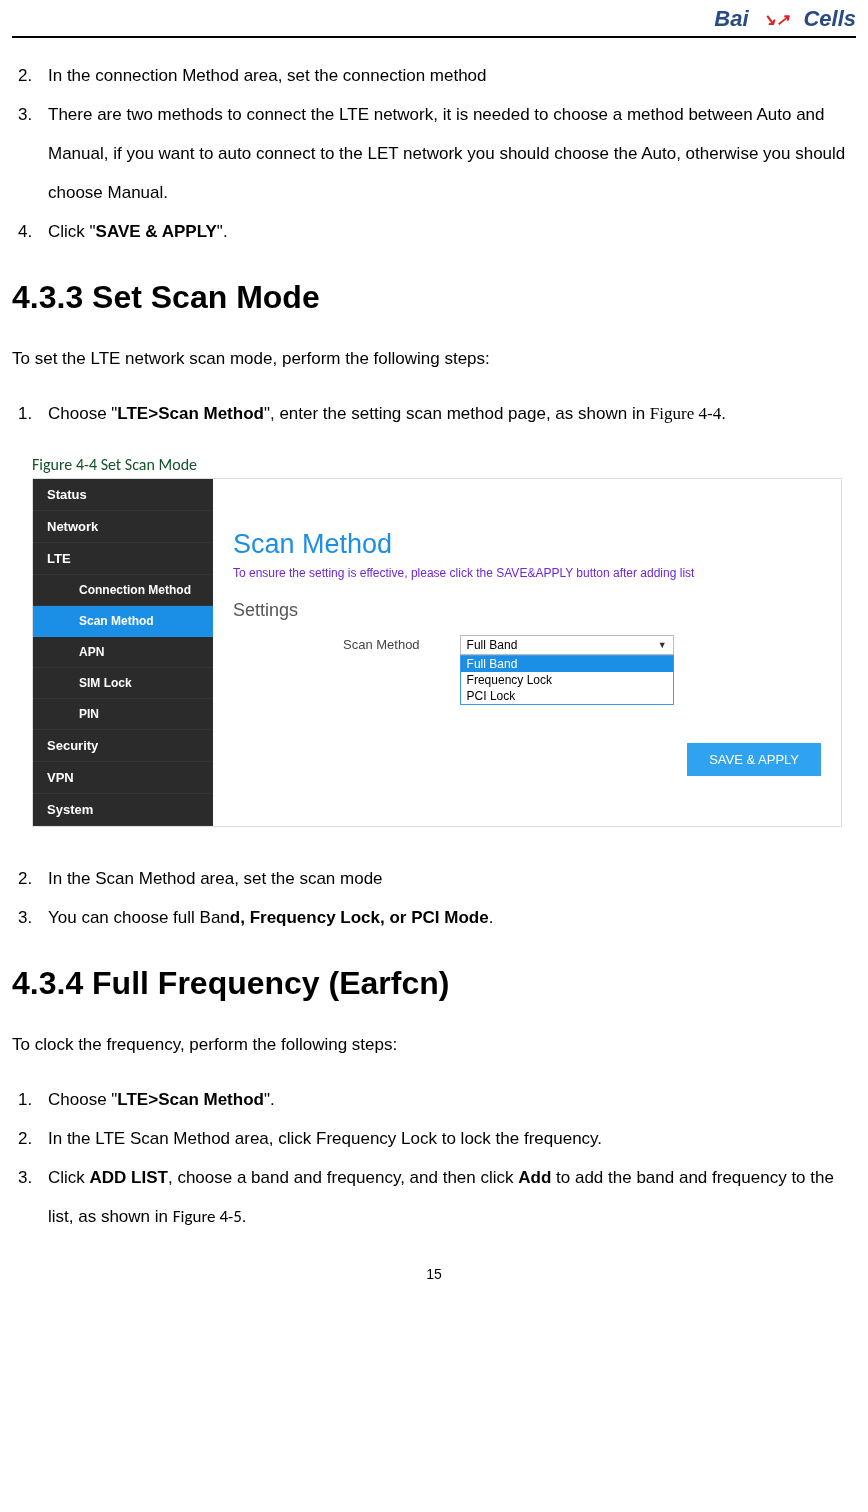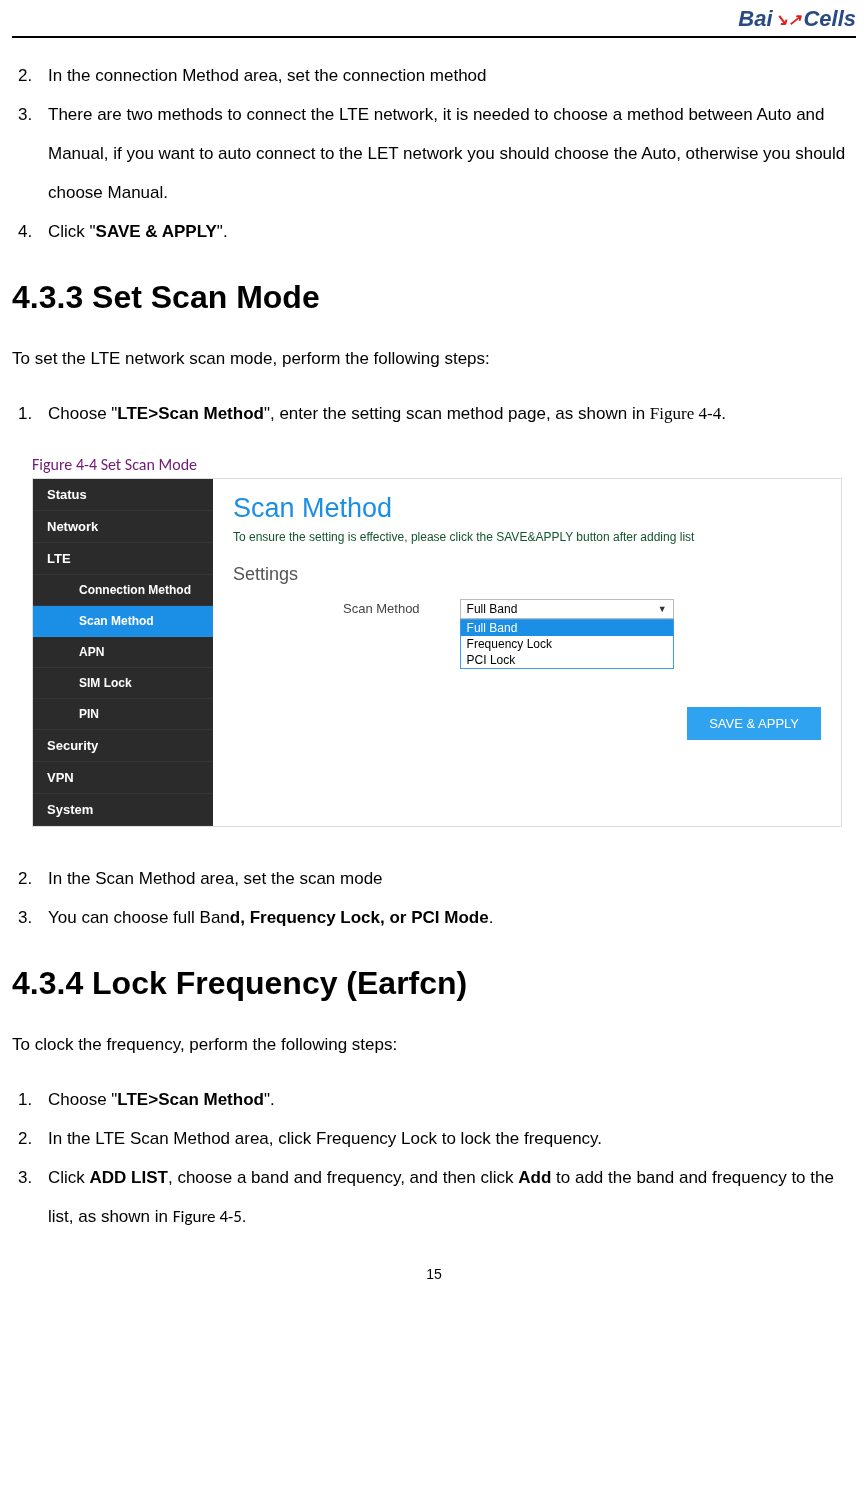--- a/index.html
+++ b/index.html
@@ -19,21 +19,21 @@
       padding: 6px 0 4px 0;
       margin-bottom: 18px;
     }
     .logo {
       display: flex;
       align-items: center;
       font-size: 22px;
       font-weight: bold;
       font-style: italic;
       color: #2a4a85;
-      gap: 2px;
+      gap: 14px;
     }
     .logo-signal {
       color: #d22;
       font-size: 16px;
       vertical-align: top;
     }
     ol.main-list {
       list-style: none;
       counter-reset: item 1;
       padding-left: 28px;
@@ -75,30 +75,31 @@
       margin: 24px 0 24px 0;
     }
     .body-text {
       font-size: 17px;
       line-height: 2.2;
       margin-bottom: 16px;
     }
     .bold { font-weight: bold; }
     .figure-caption {
       font-size: 16px;
-      color: #701a75;
+      color: #14532d;
       margin: 8px 0 4px 20px;
       font-family: Calibri, Arial, sans-serif;
     }
     .screenshot-container {
       display: flex;
       margin: 0 0 32px 20px;
       width: 810px;
       border: 1px solid #ddd;
       background: #fff;
+      align-items: center;
     }
     .sidebar {
       width: 180px;
       background: #2b2b2b;
       color: #fff;
       font-size: 13px;
     }
     .sidebar-item {
       padding: 8px 14px;
       border-bottom: 1px solid rgba(255,255,255,0.05);
@@ -114,21 +115,21 @@
       flex-direction: column;
       position: relative;
     }
     .panel-title {
       color: #1b8ee6;
       font-size: 27px;
       font-weight: 300;
       margin-bottom: 6px;
     }
     .panel-hint {
-      color: #14532d;
+      color: #6d28d9;
       font-size: 12px;
       margin-bottom: 20px;
     }
     .settings-title {
       color: #555;
       font-size: 18px;
       margin-bottom: 14px;
     }
     .form-row {
       display: flex;
@@ -255,21 +256,21 @@
 
 <ol class="main-list">
   <li><span>In the Scan Method area, set the scan mode</span></li>
   <li>
     <span>You can choose full Ban</span><span class="bold">d, Frequency Lock, or PCI Mode</span><span>.</span>
   </li>
 </ol>
 
 <div class="h2">
   <span>4.3.4</span>
-  <span>Lock Frequency (Earfcn)</span>
+  <span>Full Frequency (Earfcn)</span>
 </div>
 
 <p class="body-text">To clock the frequency, perform the following steps:</p>
 
 <ol class="sub-list">
   <li>
     <span>Choose "</span><span class="bold">LTE&gt;Scan Method</span><span>".</span>
   </li>
   <li><span>In the LTE Scan Method area, click Frequency Lock to lock the frequency.</span></li>
   <li>

